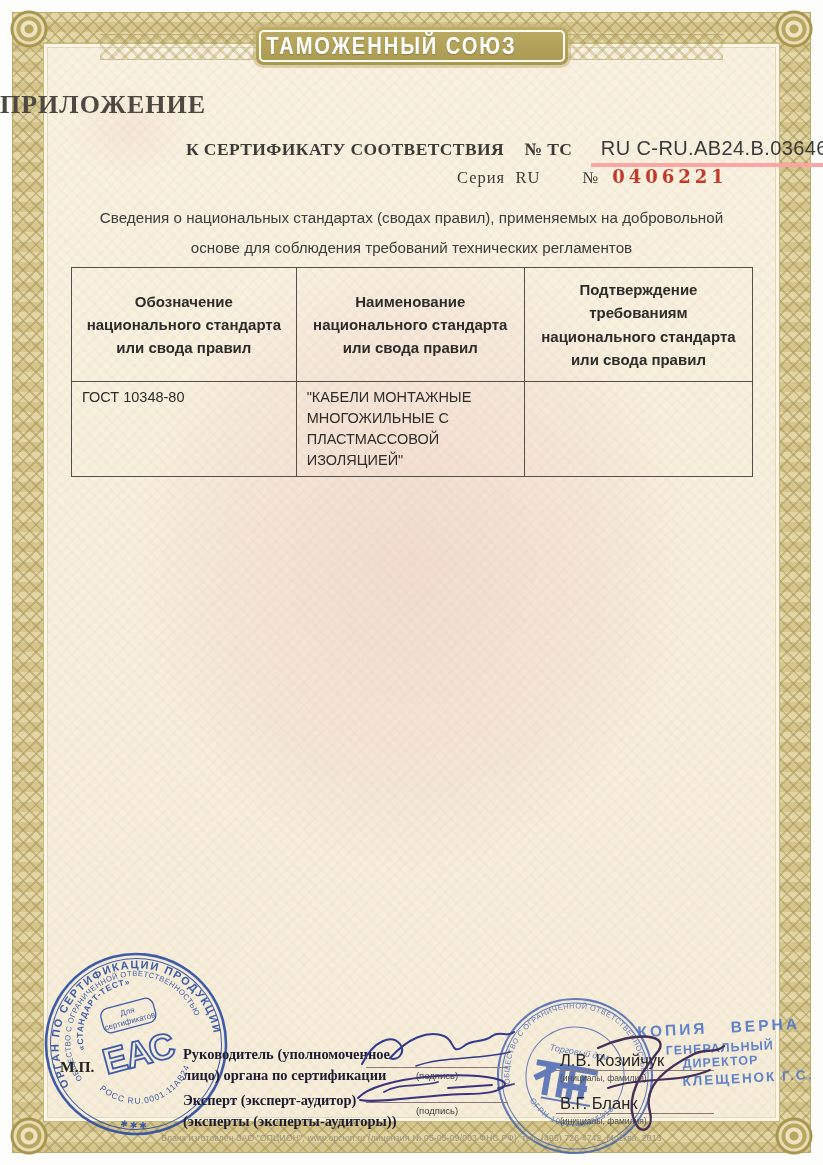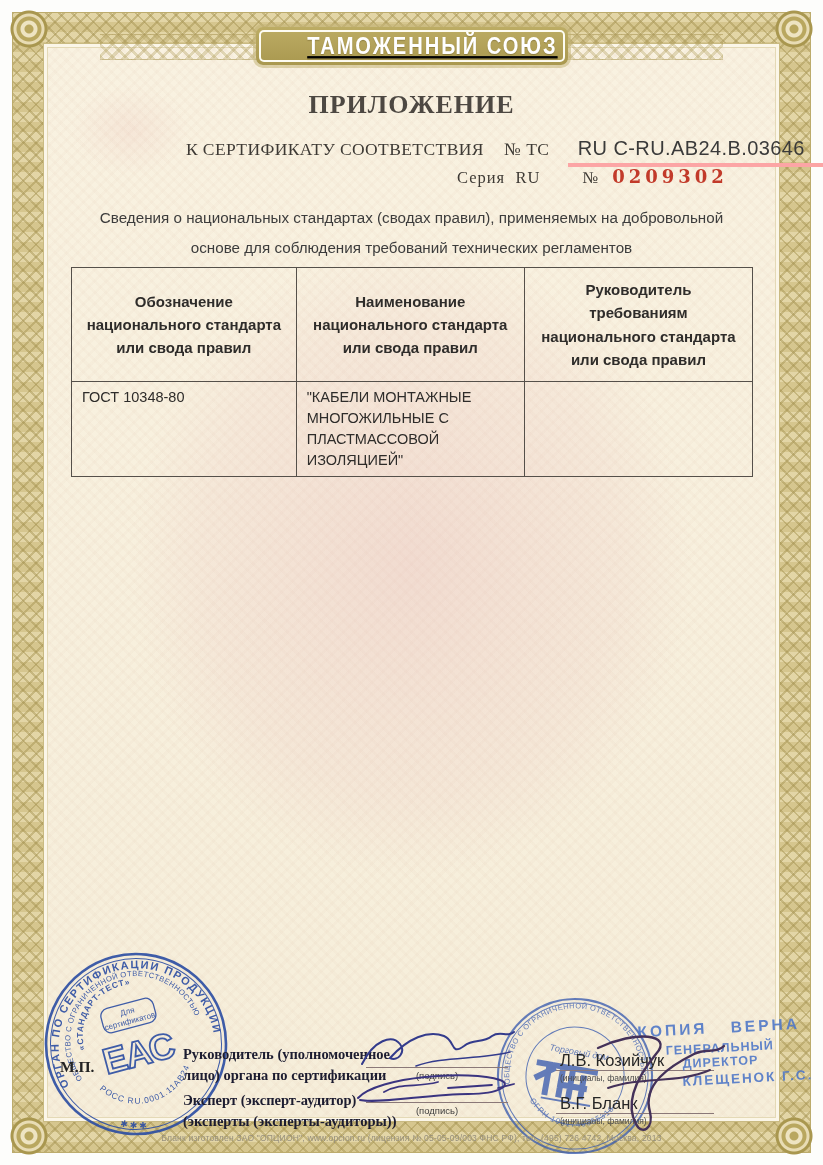--- a/index.html
+++ b/index.html
@@ -33,29 +33,29 @@
   
   .banner-wings { position:absolute; left:100px; right:100px; top:34px; height:26px; z-index:1;
     border-top:1px solid rgba(175,158,95,.5); border-bottom:1px solid rgba(175,158,95,.5);
     background:
       repeating-linear-gradient(45deg, rgba(178,160,95,.35) 0 3px, rgba(0,0,0,0) 3px 9px),
       repeating-linear-gradient(-45deg, rgba(178,160,95,.35) 0 3px, rgba(0,0,0,0) 3px 9px); }
   .banner { position:absolute; top:27px; left:50%; transform:translateX(-50%); width:312px; height:38px; z-index:2;
     background:linear-gradient(#bcac64, #a9984f); border-radius:7px; padding:3px;
     box-shadow:0 0 0 3px rgba(196,181,120,.55); }
   .banner-inner { width:100%; height:100%; border:2px solid #fdfcf2; border-radius:5px;
-    display:flex; align-items:center; justify-content:flex-end;text-decoration:underline; }
+    display:flex; align-items:center; justify-content:flex-start; }
   .banner-text { color:#ffffff; font-weight:bold; font-size:21px; letter-spacing:2px;
     transform:scale(.96,1.12); white-space:nowrap; text-shadow:0 1px 1px rgba(120,105,50,.6); }
 
   
-  .doc-title { position:absolute; top:90px; width:100%; text-align:center;
+  .doc-title { position:absolute; top:90px; width:100%; 
     font-family:"Liberation Serif", serif; font-weight:bold; font-size:26px; letter-spacing:1px; color:#4d4842; }
   .cert-line { position:absolute; top:137px; left:186px; white-space:nowrap; }
-  .cert-label, .cert-no { font-family:"Liberation Serif", serif; font-weight:normal; font-size:17.5px; color:#3e3a35; letter-spacing:.4px;margin-top:8px; }
+  .cert-label, .cert-no { font-family:"Liberation Serif", serif; font-weight:bold; font-size:17.5px; color:#3e3a35; letter-spacing:.4px;margin-top:8px; }
   .cert-no { margin-left:16px; }
   .cert-number { display:inline-block; margin-left:14px; font-size:20px; color:#3a3a3a; letter-spacing:.4px;
     border-bottom:4px solid #fca5a5; padding:0 30px 3px 10px; }
   .series-line { position:absolute; top:166px; left:457px; white-space:nowrap; display:flex; align-items:baseline;text-align:right; }
   .series-label { font-family:"Liberation Serif", serif; font-size:16.5px; color:#3e3a35; letter-spacing:1px; }
   .series-no-sign { font-family:"Liberation Serif", serif; font-size:16.5px; color:#3e3a35; margin-left:42px; }
   .serial-number { font-family:"DejaVu Serif", serif; font-weight:bold; font-size:18px; letter-spacing:4px; color:#c23a2a; margin-left:14px; }
 
   .intro { position:absolute; top:203px; left:50%; transform:translateX(-50%); width:690px;
     text-align:center; font-size:15.2px; line-height:1.95; color:#3c3c3c; white-space:pre-line; }
@@ -125,32 +125,32 @@
 
     <div class="cert-line">
       <span class="cert-label">К СЕРТИФИКАТУ СООТВЕТСТВИЯ</span>
       <span class="cert-no">№ ТС</span>
       <span class="cert-number">RU C-RU.АВ24.В.03646</span>
     </div>
 
     <div class="series-line">
       <span class="series-label"><span>Серия</span>&nbsp;&nbsp;<span>RU</span></span>
       <span class="series-no-sign">№</span>
-      <span class="serial-number">0209302</span>
+      <span class="serial-number">0406221</span>
     </div>
 
     <div class="intro">Сведения о национальных стандартах (сводах правил), применяемых на добровольной
 основе для соблюдения требований технических регламентов</div>
 
     <table class="std">
       <tbody>
           <tr>
         <th class="col1">Обозначение национального стандарта или свода правил</th>
         <th class="col2">Наименование национального стандарта или свода правил</th>
-        <th class="col3">Руководитель требованиям национального стандарта или свода правил</th>
+        <th class="col3">Подтверждение требованиям национального стандарта или свода правил</th>
       </tr>
       <tr>
         <td>ГОСТ 10348-80</td>
         <td>"КАБЕЛИ МОНТАЖНЫЕ
 МНОГОЖИЛЬНЫЕ С
 ПЛАСТМАССОВОЙ ИЗОЛЯЦИЕЙ"</td>
         <td></td>
       </tr>
     </tbody>
       </table>

